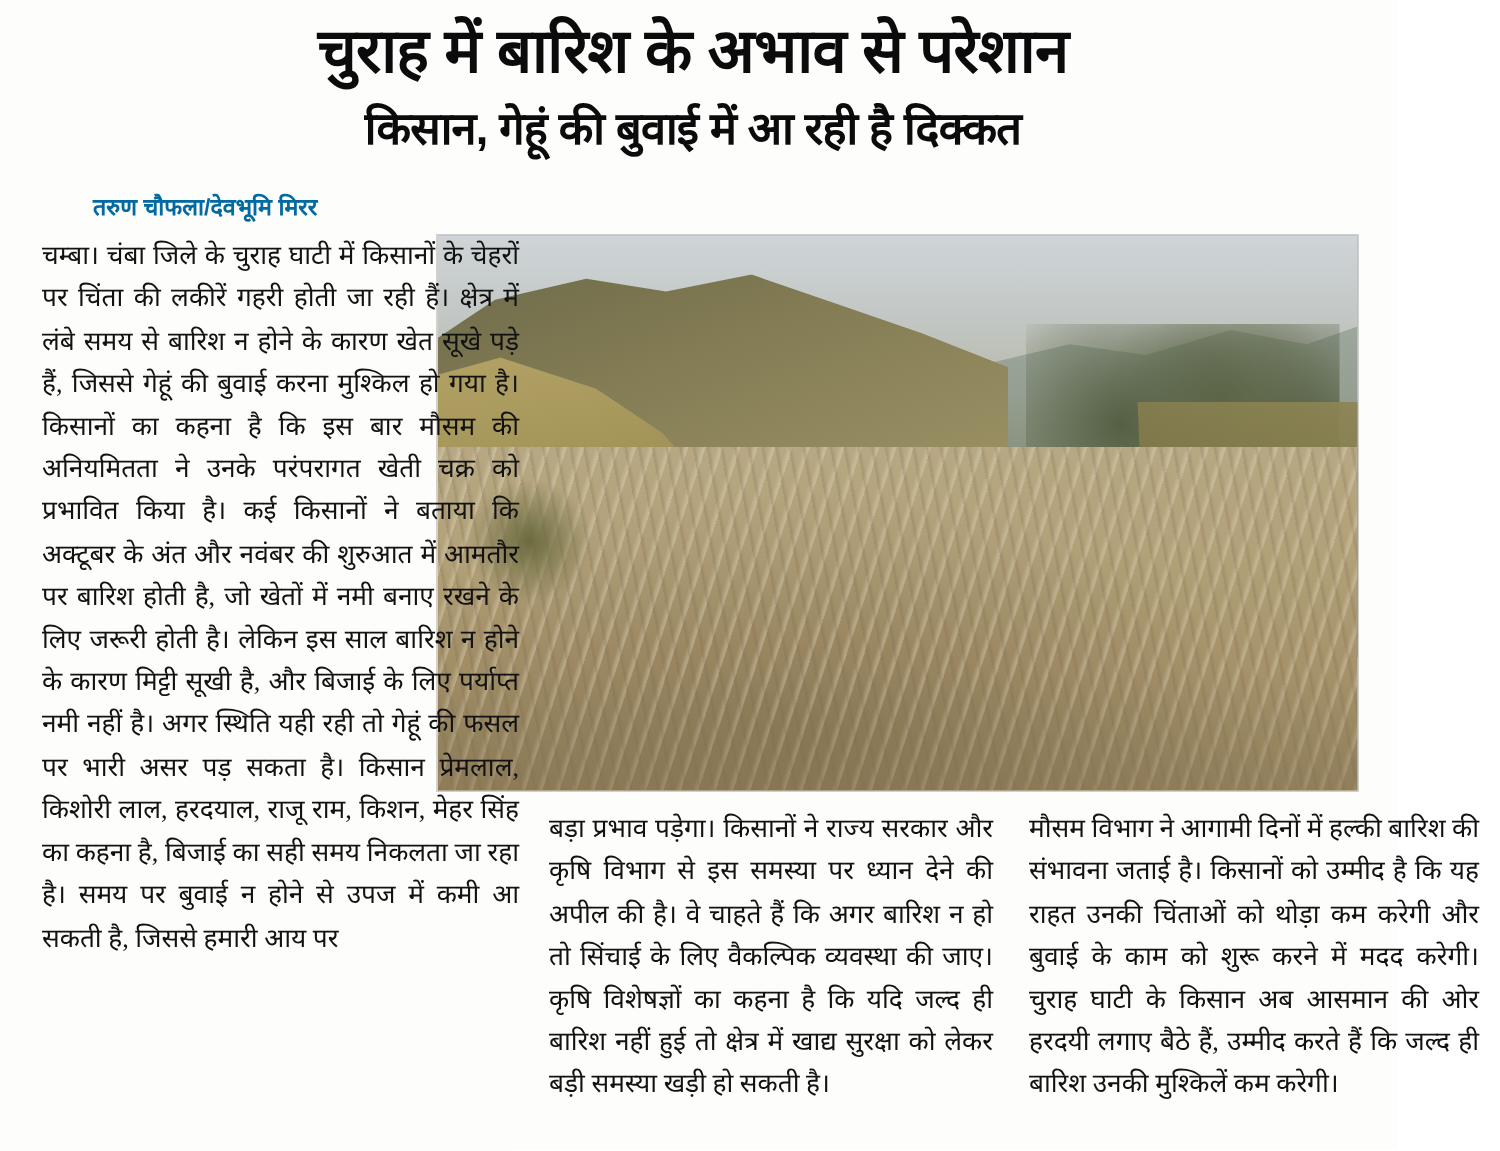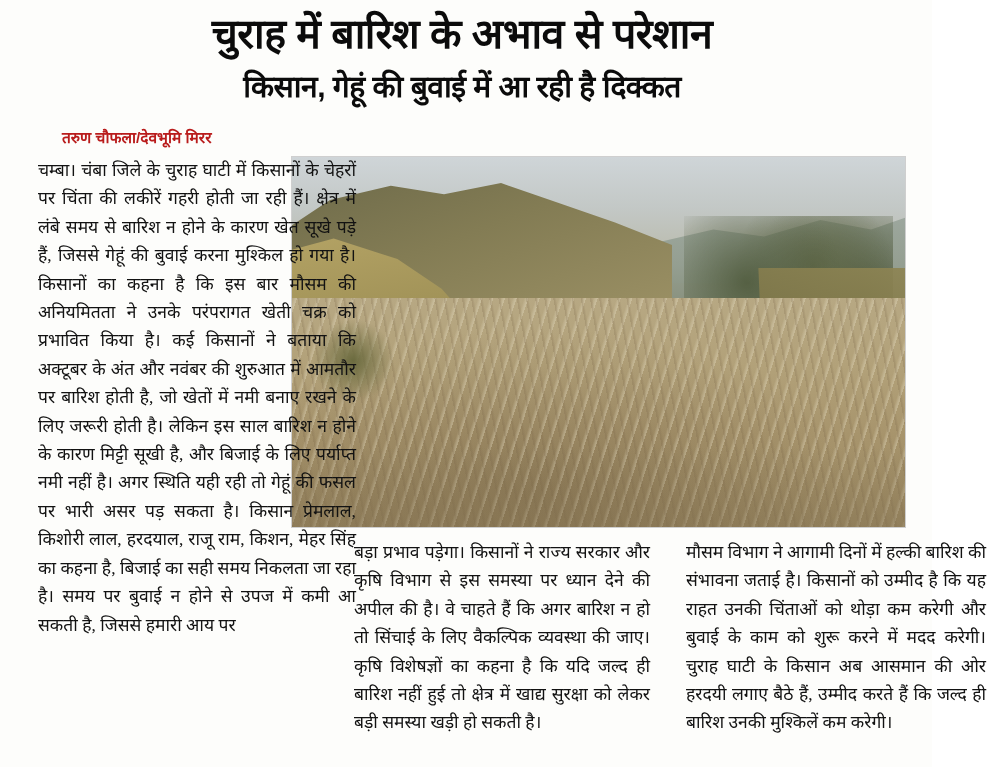--- a/index.html
+++ b/index.html
@@ -38,21 +38,21 @@
   .headline .line2 {
     font-size: 30px;
     line-height: 54px;
     display: block;
     white-space: nowrap;
   }
   .byline {
     font-family: "Liberation Sans", sans-serif;
     font-weight: bold;
     font-size: 15.5px;
-    color: #b91c1c;
+    color: #0369a1;
     margin: 12px 0 0 48px;
     width: 300px;
   }
   .content {
     position: relative;
     margin-top: 8px;
     height: 600px;
   }
   .photo {
     position: absolute;
@@ -137,27 +137,27 @@
   .col {
     position: absolute;
     font-size: 17.5px;
     line-height: 28.4px;
     text-align: justify;
     text-justify: inter-word;
     color: #121212;
   }
   .col p { margin: 0; }
   .col-1 {
-    left: 24px;
+    left: 14px;
     top: 0;
     width: 318px;
     height: 600px;
   }
   .col-2 {
-    left: 340px;
+    left: 352px;
     top: 382px;
     width: 296px;
   }
   .col-3 {
     left: 672px;
     top: 382px;
     width: 300px;
   }
 </style>
 </head>

